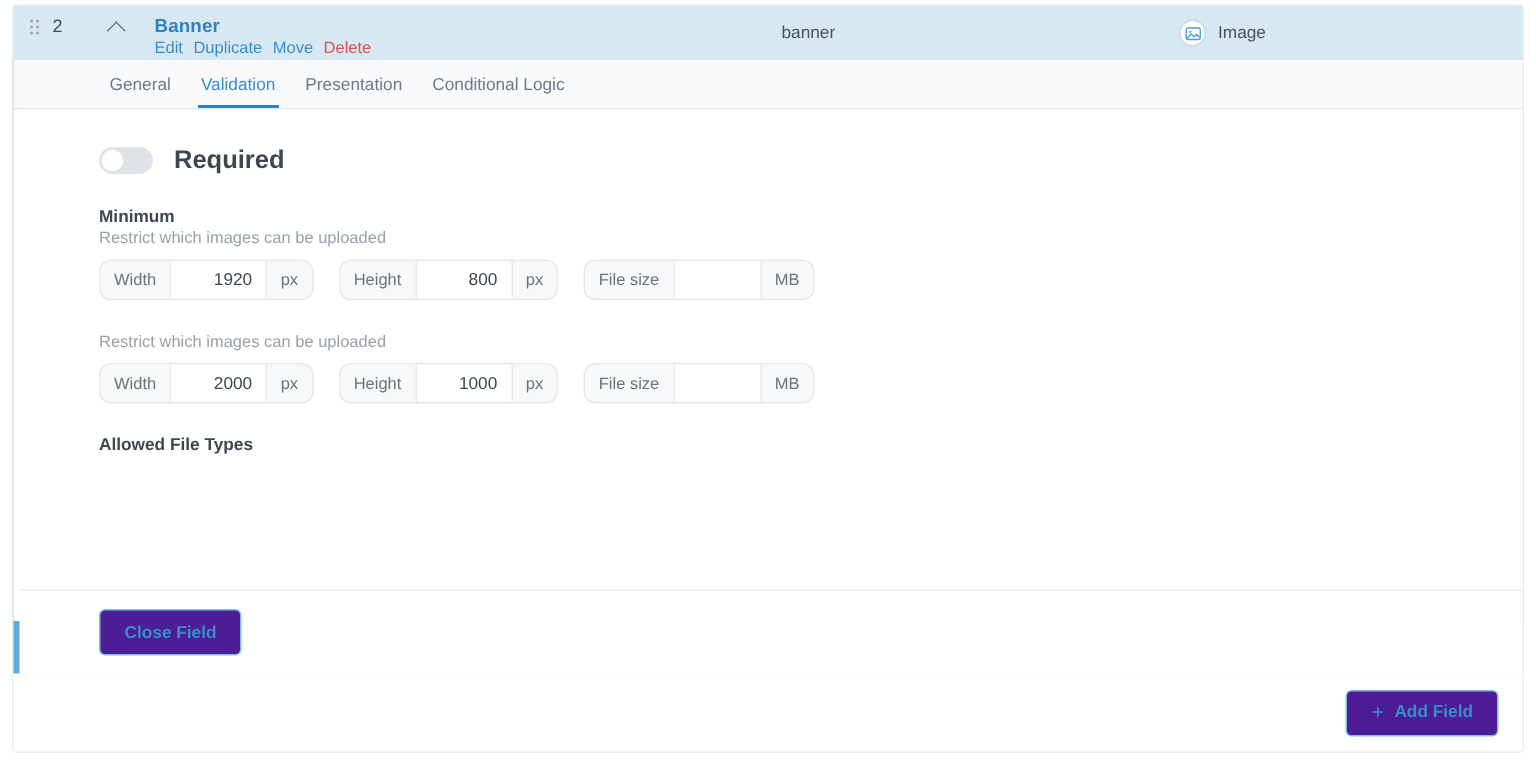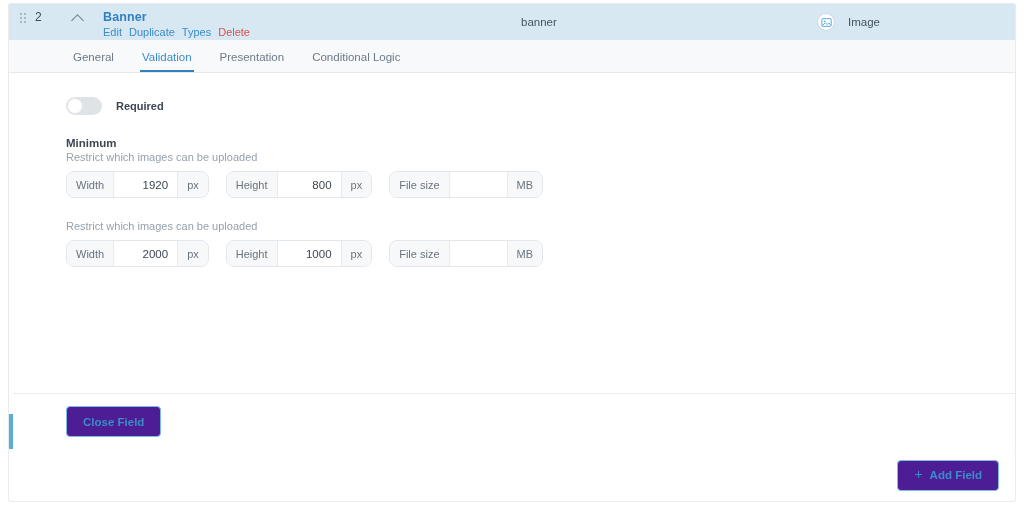--- a/index.html
+++ b/index.html
@@ -107,25 +107,25 @@
   .field-slug {
     position: absolute;
     left: 512px;
     top: 12px;
     font-size: 11.5px;
     color: #46525e;
   }
 
   .field-type {
     position: absolute;
-    left: 808px;
+    left: 777px;
     top: 9px;
     display: flex;
     align-items: center;
-    gap: 13px;
+    gap: 8px;
   }
   .type-icon {
     width: 18px; height: 18px;
     border-radius: 50%;
     background: #ffffff;
     border: 1px solid #c3d9e9;
     display: flex;
     align-items: center;
     justify-content: center;
   }
@@ -146,21 +146,21 @@
 
   
   .tabbar {
     position: relative;
     height: 33px;
     background: #f8f9fa;
     border-bottom: 1px solid #e6e8ea;
     padding-left: 54px;
     display: flex;
     align-items: flex-end;
-    gap: 8px;
+    gap: 0;
   }
   .tab {
     font-size: 11.5px;
     color: #6c7a89;
     padding: 0 10px 9px 10px;
     cursor: pointer;
     position: relative;
     white-space: nowrap;
   }
   .tab.active {
@@ -199,21 +199,21 @@
   }
   .toggle .knob {
     position: absolute;
     left: 1px; top: 1px;
     width: 16px; height: 16px;
     border-radius: 50%;
     background: #ffffff;
     border: 1px solid #e2e6ea;
   }
   .toggle-label {
-    font-size: 11px;
+    font-size: 17px;
     font-weight: bold;
     color: #3d4752;
   }
 
   .section { margin-top: 22px; }
   .section-title {
     font-size: 11.5px;
     font-weight: bold;
     color: #3d4752;
     margin-bottom: 2px;
@@ -356,21 +356,21 @@
           <i></i>
       </div>
 
       <div class="field-index">2</div>
 
       <div class="chevron-btn"></div>
 
       <div class="field-titlewrap">
         <div class="field-title">Banner</div>
         <div class="field-actions">
-          <a>Edit</a><a>Duplicate</a><a>Types</a><a class="danger">Delete</a>
+          <a>Edit</a><a>Duplicate</a><a>Move</a><a class="danger">Delete</a>
         </div>
       </div>
 
       <div class="field-slug">banner</div>
 
       <div class="field-type">
         <span class="type-icon">
           <svg width="11" height="11" viewBox="0 0 16 16" aria-hidden="true">
             <rect x="1.2" y="2.4" width="13.6" height="11.2" rx="1.6" fill="none" stroke="#4a9ed6" stroke-width="1.3"></rect>
             <circle cx="5.2" cy="6.1" r="1.1" fill="#4a9ed6"></circle>
@@ -442,20 +442,21 @@
 
           <div class="input-group">
             <span class="addon">File size</span>
             <input class="fs-num" type="text" value="" style="">
             <span class="addon right">MB</span>
           </div>
         </div>
       </div>
 
       <div class="section">
+        <div class="section-title">Allowed File Types</div>
       </div>
 
     </div>
 
     <div class="card-footer">
       <button class="btn-outline">Close Field</button>
     </div>
 
   </div>
 

